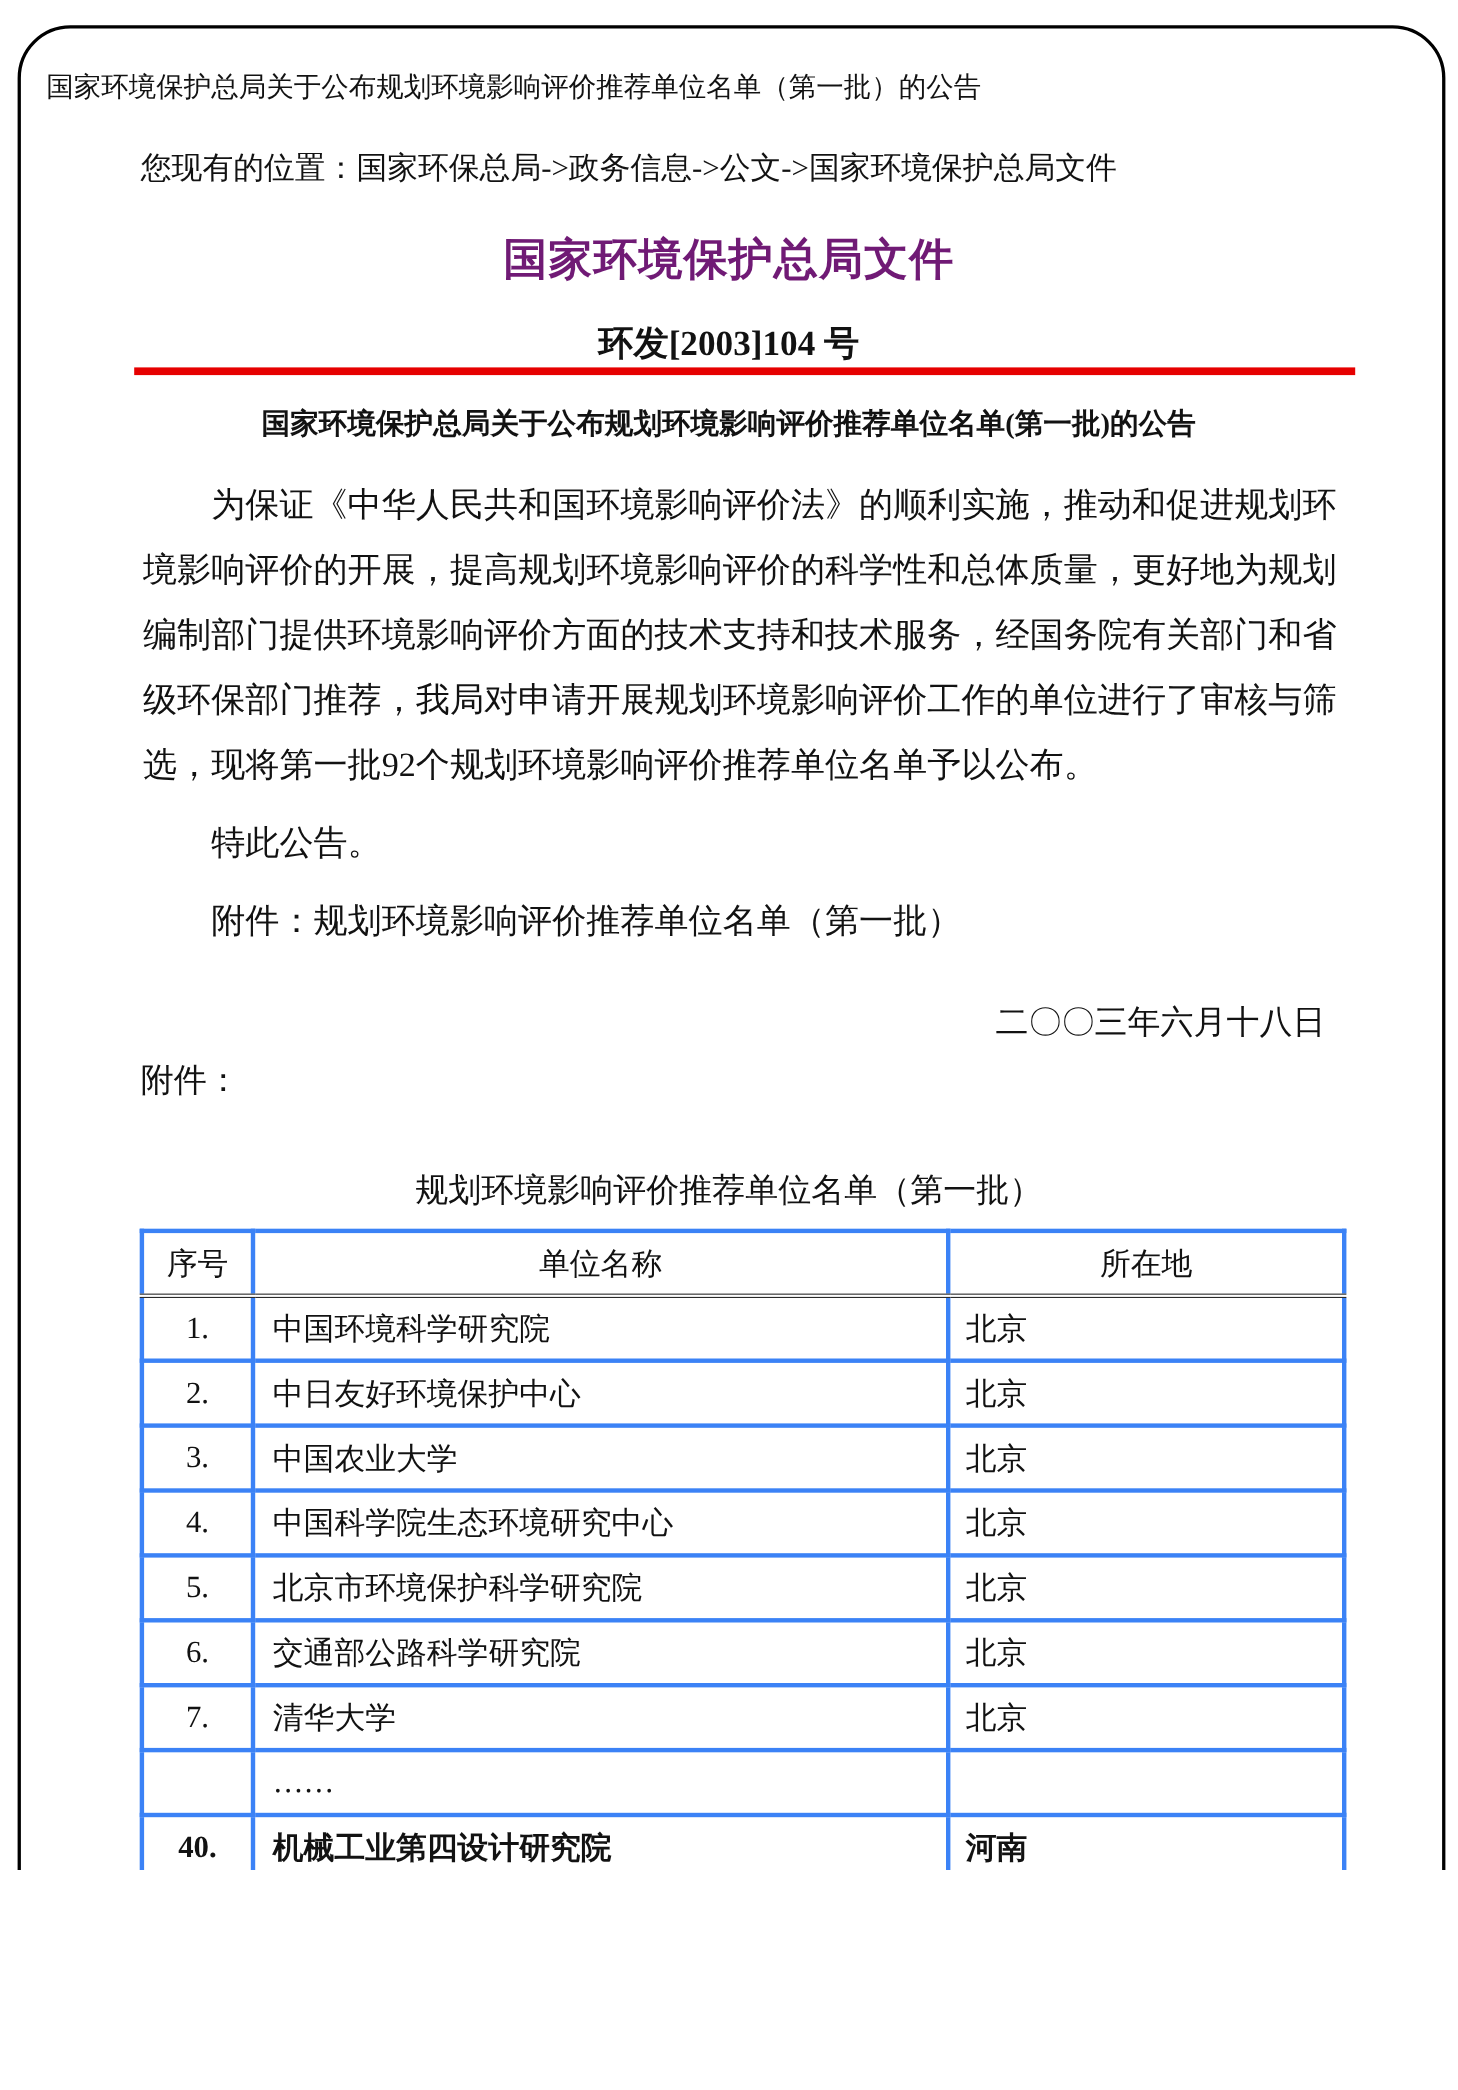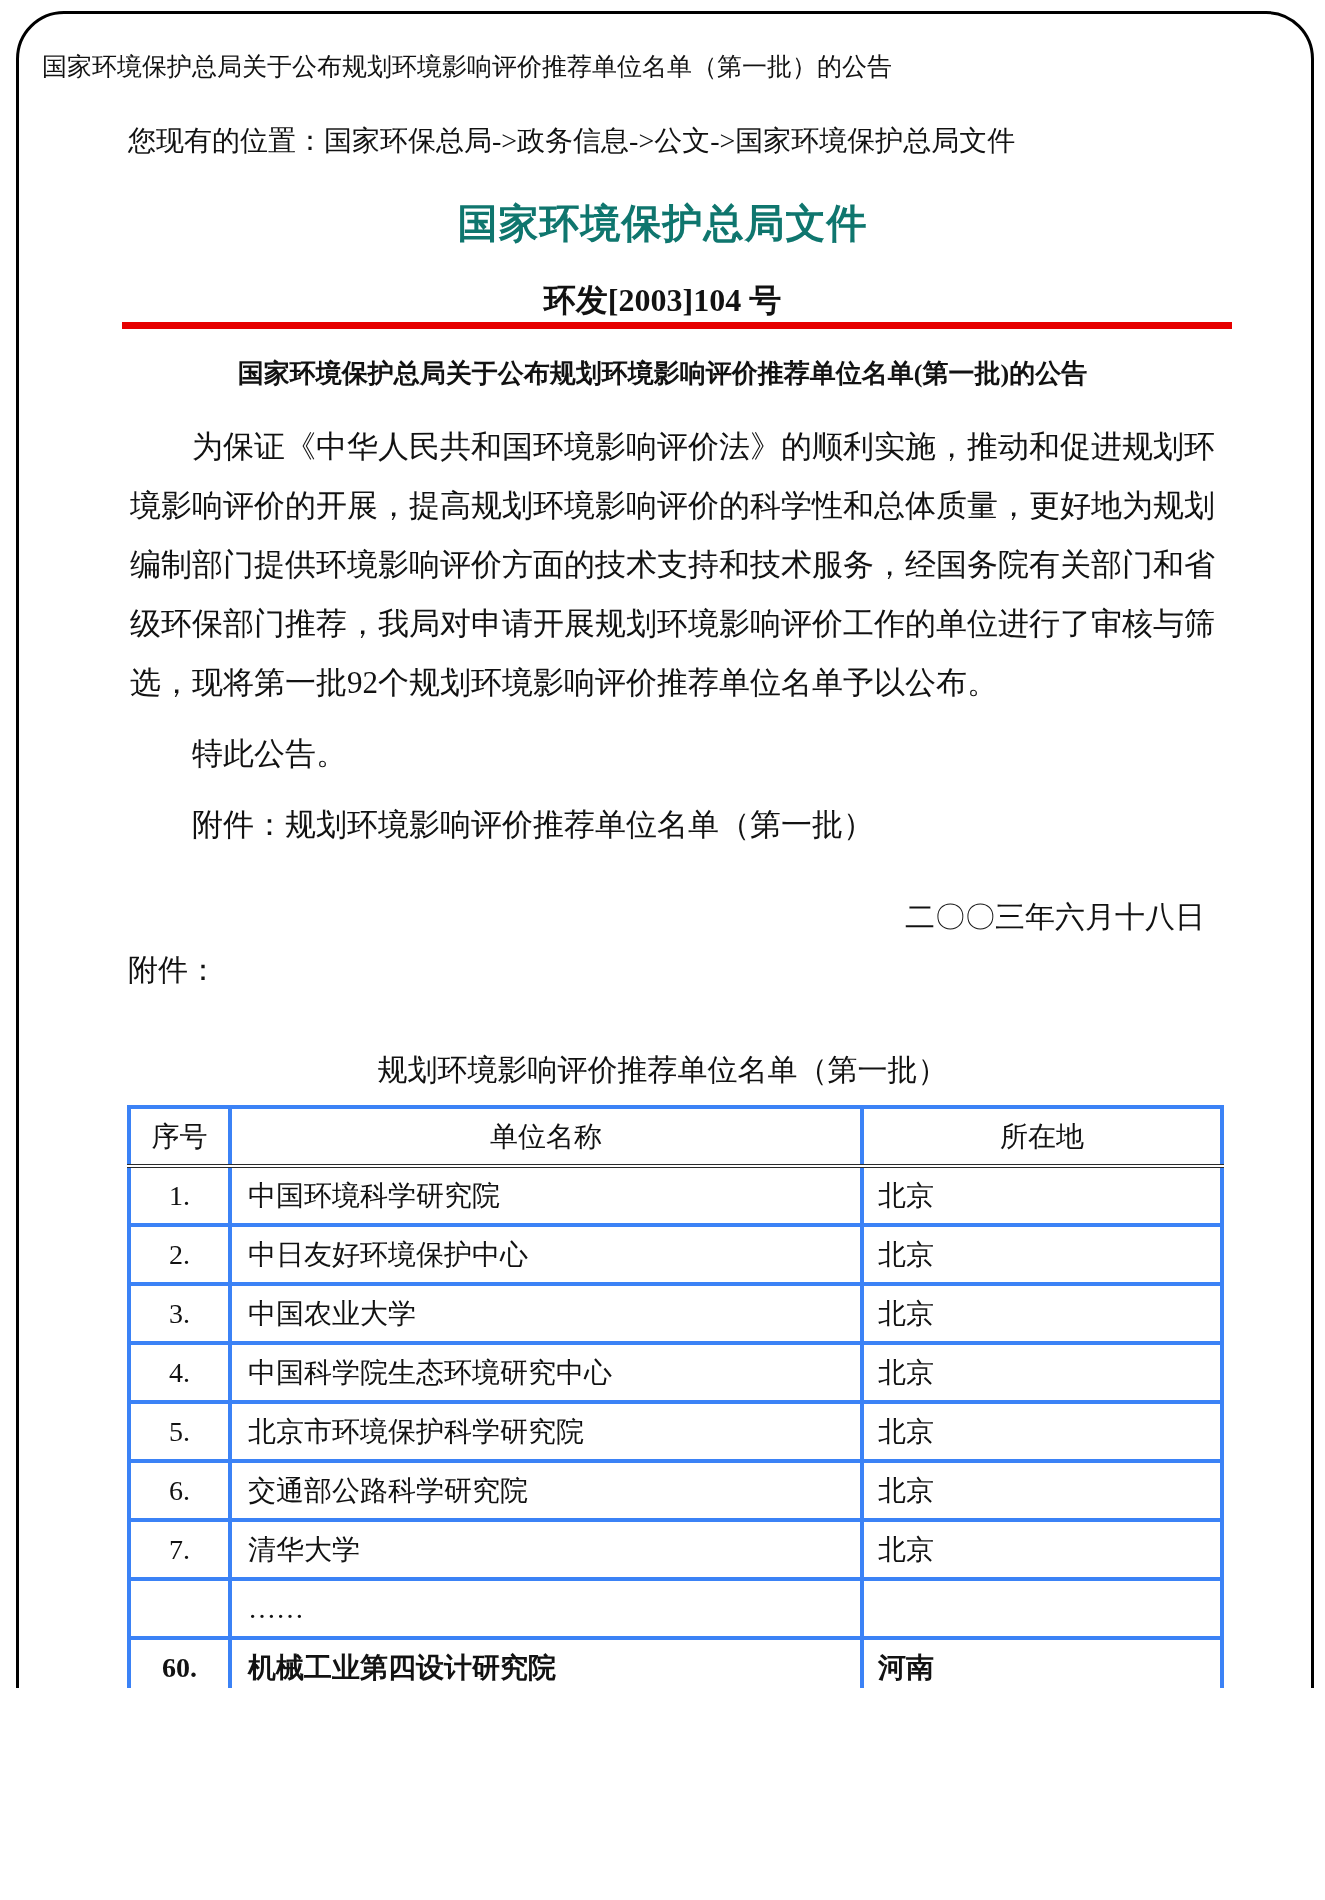--- a/index.html
+++ b/index.html
@@ -1,18 +1,18 @@
 <!DOCTYPE html>
 <html><head>
 <meta charset="utf-8">
 <style>
   html,body{margin:0;padding:0;background:#ffffff;}
   .page{
     position:relative;width:1325px;height:1688px;background:#ffffff;
-    font-family:"Liberation Serif","DejaVu Serif",serif;color:#121212;overflow:hidden;
+    font-family:"Liberation Serif","DejaVu Serif",serif;color:#121212;overflow:hidden;margin-top:12px;
   }
   .frame{
     position:absolute;left:16px;top:11px;width:1292px;height:1873px;
     border:3px solid #000;border-radius:48px;
   }
   .t{position:absolute;white-space:nowrap;}
   .doc-title-line{left:42px;top:50px;font-size:25px;}
   .breadcrumb{left:128px;top:122px;font-size:28px;}
   .red-title{left:0;right:0;text-align:center;top:196px;font-size:40px;font-weight:bold;letter-spacing:1px;}
   .doc-number{left:0;right:0;text-align:center;top:279px;font-size:32px;font-weight:bold;}
@@ -52,21 +52,21 @@
   .page-footer{left:34px;top:1838px;font-size:22px;font-family:"Liberation Sans","DejaVu Sans",sans-serif;}
 </style>
 </head>
 <body>
 
 <div class="page">
   <div class="frame"></div>
 
   <div class="t doc-title-line">国家环境保护总局关于公布规划环境影响评价推荐单位名单（第一批）的公告</div>
   <div class="t breadcrumb">您现有的位置：国家环保总局-&gt;政务信息-&gt;公文-&gt;国家环境保护总局文件</div>
-  <div class="t red-title" style="color: #0f766e;">国家环境保护总局文件</div>
+  <div class="t red-title" style="color: #701a75;">国家环境保护总局文件</div>
   <div class="t doc-number">环发[2003]104 号</div>
   <div class="red-rule" style="background: rgb(230, 0, 0);"></div>
   <div class="t heading">国家环境保护总局关于公布规划环境影响评价推荐单位名单(第一批)的公告</div>
 
   <div class="body-para">
       <div class="para-line">为保证《中华人民共和国环境影响评价法》的顺利实施，推动和促进规划环</div>
       <div class="para-line">境影响评价的开展，提高规划环境影响评价的科学性和总体质量，更好地为规划</div>
       <div class="para-line">编制部门提供环境影响评价方面的技术支持和技术服务，经国务院有关部门和省</div>
       <div class="para-line">级环保部门推荐，我局对申请开展规划环境影响评价工作的单位进行了审核与筛</div>
       <div class="para-line">选，现将第一批92个规划环境影响评价推荐单位名单予以公布。</div>
@@ -126,21 +126,21 @@
     <td class="col-no">7.</td>
     <td class="col-name">清华大学</td>
     <td class="col-loc">北京</td>
   </tr>
         <tr>
     <td class="col-no"></td>
     <td class="col-name">……</td>
     <td class="col-loc"></td>
   </tr>
         <tr class="bold-row">
-    <td class="col-no">60.</td>
+    <td class="col-no">40.</td>
     <td class="col-name">机械工业第四设计研究院</td>
     <td class="col-loc">河南</td>
   </tr>
         <tr>
     <td class="col-no"></td>
     <td class="col-name">……</td>
     <td class="col-loc"></td>
   </tr>
       </tbody>
   </table>

